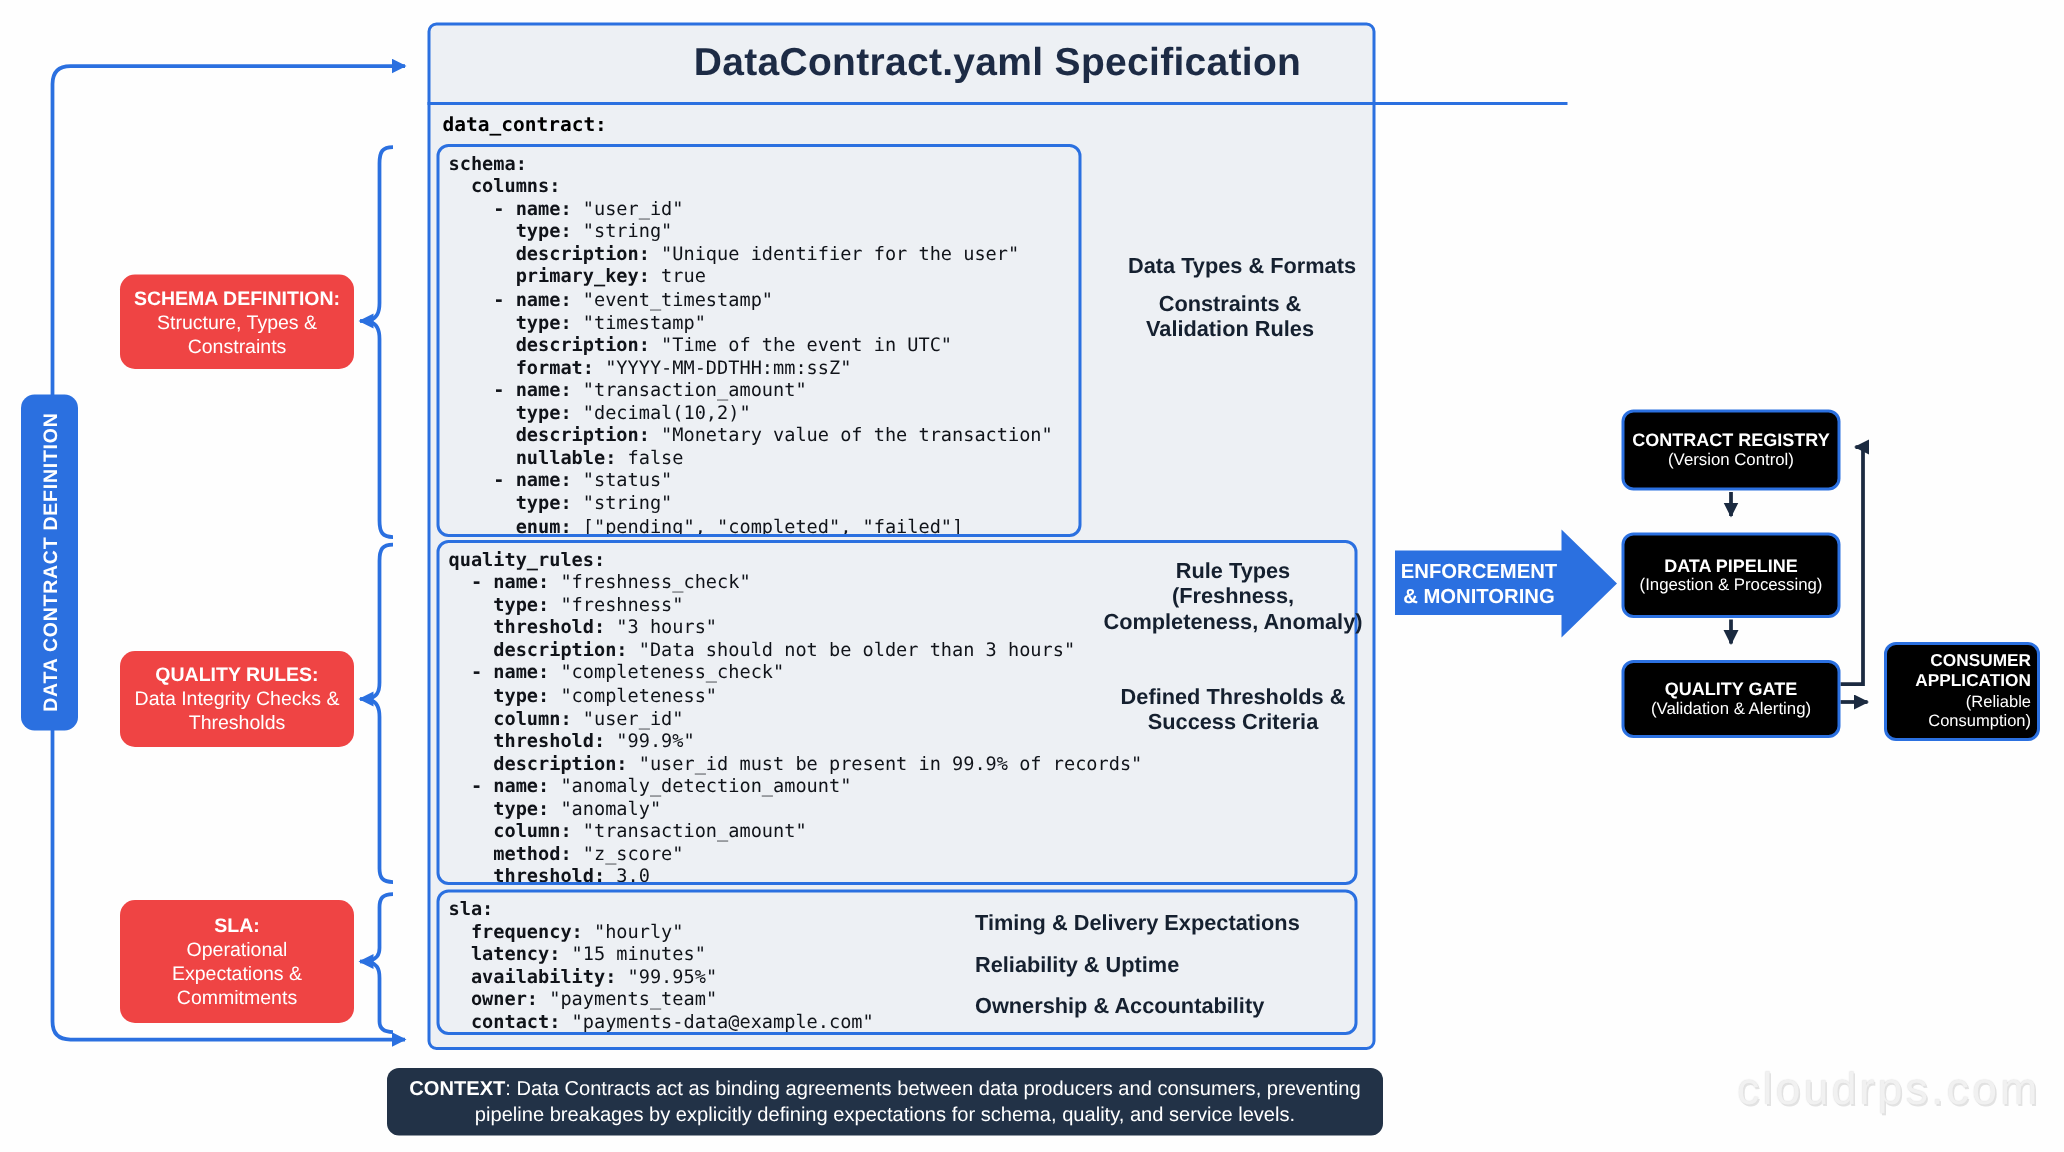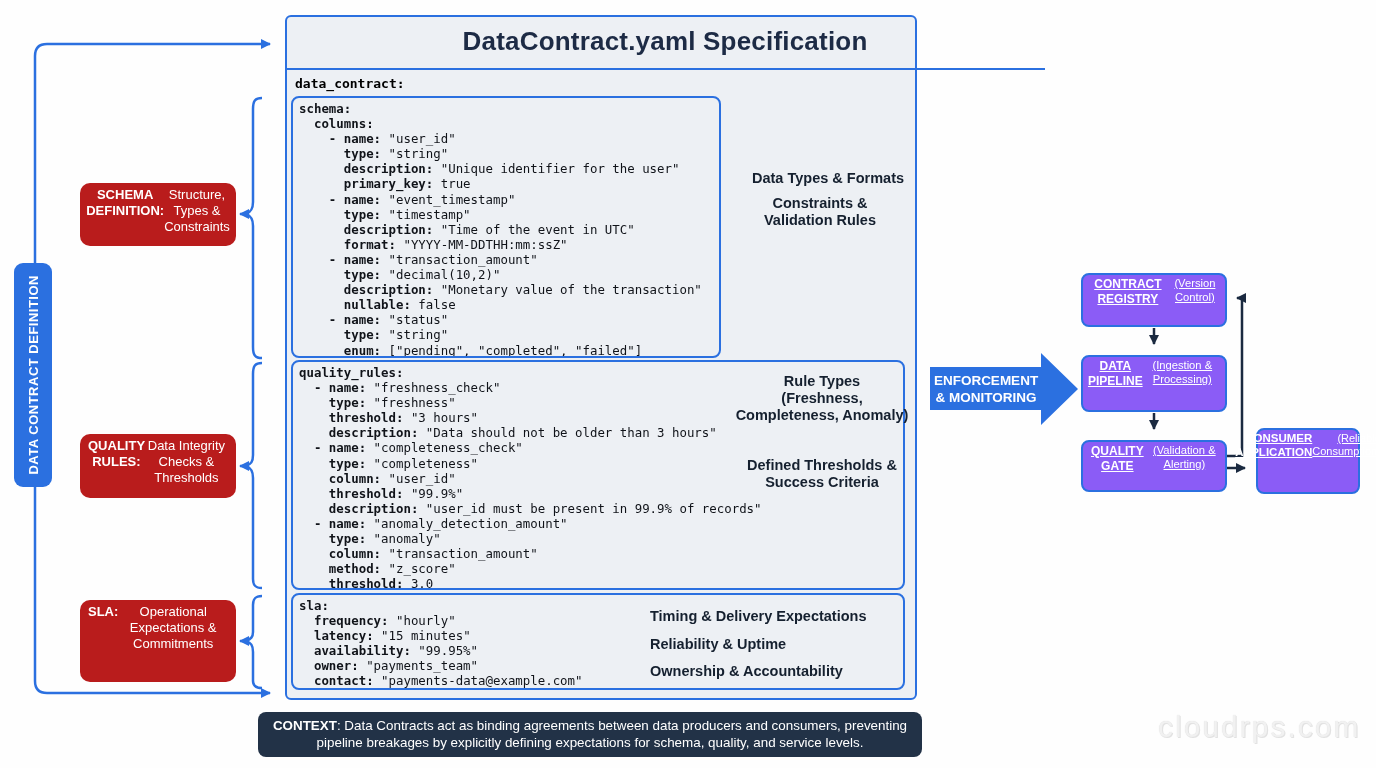--- a/index.html
+++ b/index.html
@@ -18,42 +18,42 @@
   
   .mono{font-family:"DejaVu Sans Mono",monospace;color:#000000;}
   .root-key{left:295px;top:76px;font-size:13px;font-weight:bold;z-index:4;}
   .code-box{background:#edf0f4;border:2px solid #2b70e0;border-radius:8px;z-index:3;
     padding:3px 12px 0 6px;overflow:hidden;}
   .code-line{white-space:pre;font-family:"DejaVu Sans Mono",monospace;font-size:12.4px;
     line-height:15.1px;color:#101319;}
   .ck{font-weight:bold;}
 
   
-  .blue-box{background:#b91c1c;border-radius:10px;color:#ffffff;text-align:center;
-    z-index:3;display:flex;flex-direction:row;justify-content:center;padding:4px 8px;}
+  .blue-box{background:#ef4444;border-radius:10px;color:#ffffff;text-align:center;
+    z-index:3;display:flex;flex-direction:column;justify-content:center;padding:4px 8px;}
   .blue-box .bb-title{font-weight:bold;font-size:13px;line-height:16px;}
   .blue-box .bb-body{font-size:13px;line-height:16px;}
   .side-pill{left:14px;top:263px;width:38px;height:224px;background:#2b70e0;border-radius:9px;
     z-index:3;display:flex;align-items:center;justify-content:center;}
   .side-pill span{writing-mode:vertical-rl;transform:rotate(180deg);color:#fff;
     font-weight:bold;font-size:13px;letter-spacing:.5px;white-space:nowrap;}
 
   
   .note{z-index:3;color:#15202f;font-weight:600;font-size:14.5px;line-height:17px;
     white-space:pre-line;}
   .note.center{text-align:center;}
 
   
   .enf-label{left:933px;top:372px;width:106px;z-index:3;color:#fff;font-weight:bold;
     font-size:13.5px;line-height:17px;text-align:center;white-space:pre-line;}
 
   
-  .flow-box{background:#8b5cf6;border:2.5px solid #2b70e0;border-radius:8px;color:#fff;
-    z-index:3;display:flex;flex-direction:row;justify-content:center;text-align:center;
-    padding:2px 4px;text-decoration:underline;}
+  .flow-box{background:#000000;border:2.5px solid #2b70e0;border-radius:8px;color:#fff;
+    z-index:3;display:flex;flex-direction:column;justify-content:center;text-align:center;
+    padding:2px 4px;}
   .flow-box .fb-title{font-weight:bold;font-size:12px;line-height:14.5px;}
   .flow-box .fb-sub{font-size:11.2px;line-height:13.5px;}
 
   
   .context-bar{left:258px;top:712px;width:664px;height:45px;background:#223247;border-radius:8px;
     z-index:3;display:flex;align-items:center;justify-content:flex-start;text-align:center;
     color:#fff;font-size:13.4px;line-height:16.5px;padding:0 14px;}
   .context-bar b{font-weight:bold;}
 
   

